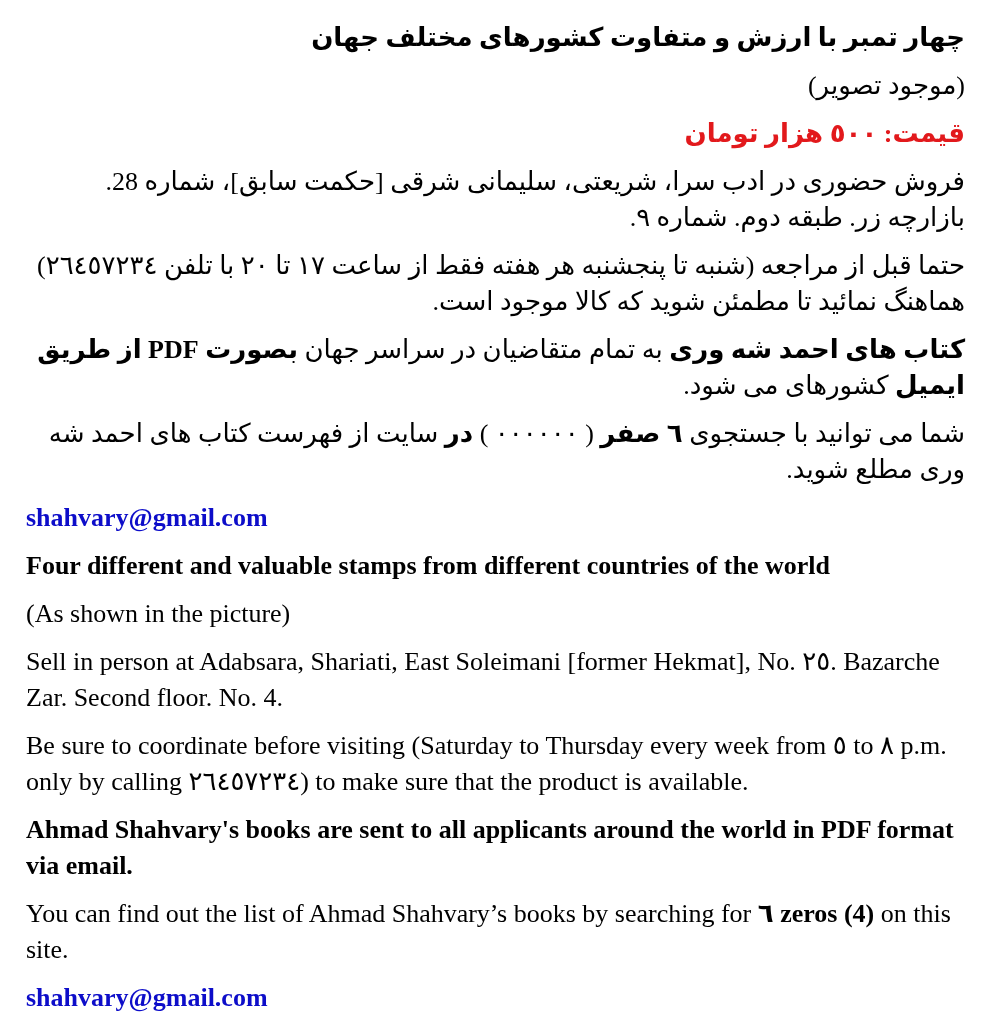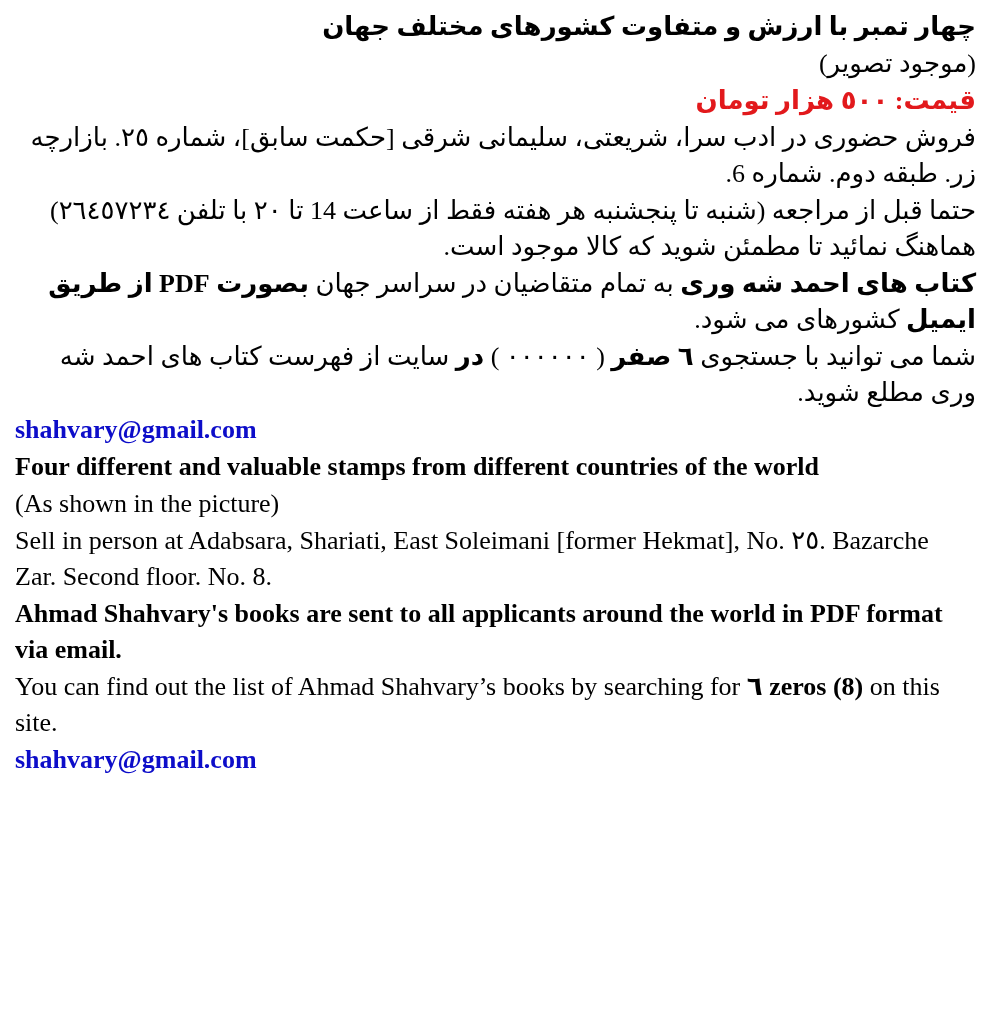--- a/index.html
+++ b/index.html
@@ -14,41 +14,42 @@
     width:991px;
     height:1023px;
     padding:8px 14px 0 14px;
     overflow:hidden;
     background:var(--bg);
     color:var(--text);
     font-family:"Liberation Serif","DejaVu Sans","DejaVu Serif",serif;
     font-size:26px;
     line-height:36px;
   }
-  .block{margin:1px;}
+  .block{margin:12px;}
   .rtl{direction:rtl;text-align:right;}
   .ltr{direction:ltr;text-align:left;}
   .b{font-weight:bold;}
   .red{color:var(--red);}
   .blue{color:var(--blue);}
   a.email{display:block;text-decoration:none;cursor:pointer;}
 </style>
 </head>
 <body>
 
 <div class="page">
   <div>
       <p class="block rtl" dir="rtl"><span class="b">چهار تمبر با ارزش و متفاوت کشورهای مختلف جهان</span></p>
       <p class="block rtl" dir="rtl"><span>(موجود تصویر)</span></p>
       <p class="block rtl" dir="rtl"><span class="b red">قیمت: ٥٠٠ هزار تومان</span></p>
-      <p class="block rtl" dir="rtl"><span>فروش حضوری در ادب سرا، شریعتی، سلیمانی شرقی [حکمت سابق]، شماره ٢٥. بازارچه زر. طبقه دوم. شماره 6.</span></p>
-      <p class="block rtl" dir="rtl"><span>حتما قبل از مراجعه (شنبه تا پنجشنبه هر هفته فقط از ساعت 14 تا ٢٠ با تلفن ٢٦٤٥٧٢٣٤) هماهنگ نمائید تا مطمئن شوید که کالا موجود است.</span></p>
+      <p class="block rtl" dir="rtl"><span>فروش حضوری در ادب سرا، شریعتی، سلیمانی شرقی [حکمت سابق]، شماره 28. بازارچه زر. طبقه دوم. شماره ٩.</span></p>
+      <p class="block rtl" dir="rtl"><span>حتما قبل از مراجعه (شنبه تا پنجشنبه هر هفته فقط از ساعت ١٧ تا ٢٠ با تلفن ٢٦٤٥٧٢٣٤) هماهنگ نمائید تا مطمئن شوید که کالا موجود است.</span></p>
       <p class="block rtl" dir="rtl"><span class="b">کتاب های احمد شه وری</span><span> به تمام متقاضیان در سراسر جهان </span><span class="b">بصورت PDF</span><span>  </span><span class="b">از طریق ایمیل</span><span> کشورهای می شود.</span></p>
       <p class="block rtl" dir="rtl"><span>شما می توانید با جستجوی </span><span class="b">٦ صفر</span><span> ( ٠٠٠٠٠٠ ) </span><span class="b">در</span><span> سایت از فهرست کتاب های احمد شه وری مطلع شوید.</span></p>
       <a class="block ltr email" dir="ltr"><span class="b blue">shahvary@gmail.com</span></a>
       <p class="block ltr" dir="ltr"><span class="b">Four different and valuable stamps from different countries of the world</span></p>
       <p class="block ltr" dir="ltr"><span>(As shown in the picture)</span></p>
-      <p class="block ltr" dir="ltr"><span>Sell in person at Adabsara, Shariati, East Soleimani [former Hekmat], No. ٢٥. Bazarche Zar. Second floor. No. 8.</span></p>
+      <p class="block ltr" dir="ltr"><span>Sell in person at Adabsara, Shariati, East Soleimani [former Hekmat], No. ٢٥. Bazarche Zar. Second floor. No. 4.</span></p>
+      <p class="block ltr" dir="ltr"><span>Be sure to coordinate before visiting (Saturday to Thursday every week from ٥ to ٨ p.m. only by calling ٢٦٤٥٧٢٣٤) to make sure that the product is available.</span></p>
       <p class="block ltr" dir="ltr"><span class="b">Ahmad Shahvary's books are sent to all applicants around the world in PDF format via email.</span></p>
-      <p class="block ltr" dir="ltr"><span>You can find out the list of Ahmad Shahvary’s books by searching for </span><span class="b">٦ zeros (8)</span><span> on this site.</span></p>
+      <p class="block ltr" dir="ltr"><span>You can find out the list of Ahmad Shahvary’s books by searching for </span><span class="b">٦ zeros (4)</span><span> on this site.</span></p>
       <a class="block ltr email" dir="ltr"><span class="b blue">shahvary@gmail.com</span></a>
     </div>
 </div>
 
 </body></html>

